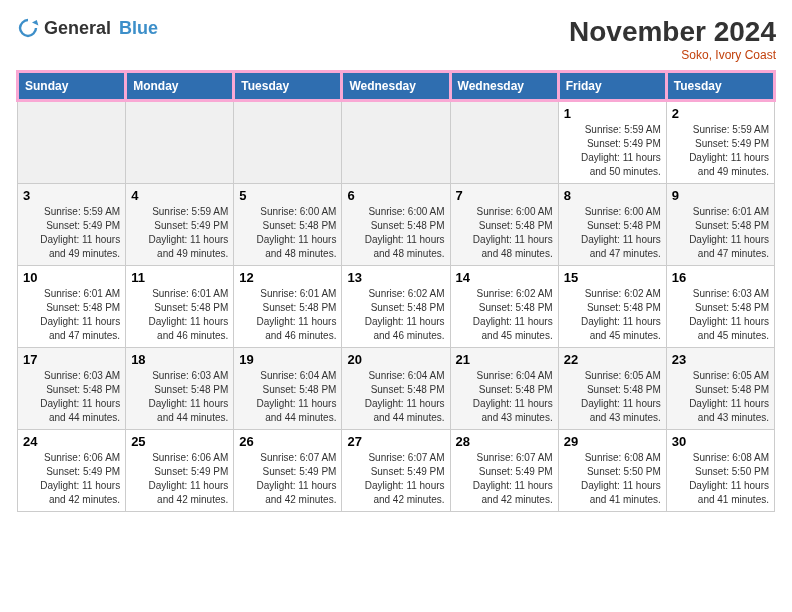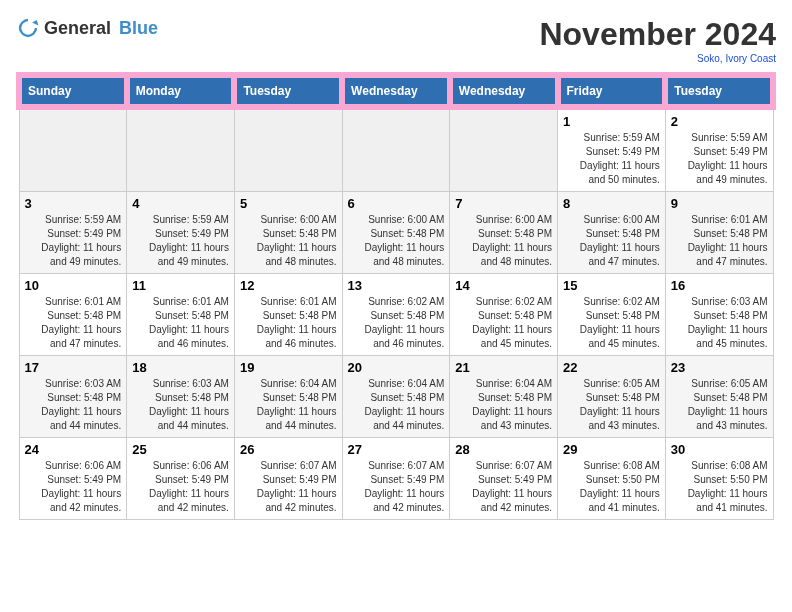--- a/index.html
+++ b/index.html
@@ -33,41 +33,41 @@
       margin-left: 8px;
     }
     .logo-icon {
       width: 24px;
       height: 24px;
     }
     .title-area {
       text-align: right;
     }
     .month-title {
-      font-size: 32px;
+      font-size: 28px;
       font-weight: bold;
       color: #333;
     }
     .location {
-      font-size: 10px;
-      color: #1d4ed8;
+      font-size: 12px;
+      color: #c2410c;
     }
     table {
       width: 100%;
       border-collapse: collapse;
       font-size: 11px;
     }
     thead tr th {
       background-color: #2f6eb0;
       color: #fff;
       text-align: left;
       padding: 6px 6px;
       font-size: 12px;
       font-weight: bold;
-      border: 6px solid #f9a8d4;
+      border: 3px solid #f9a8d4;
     }
     tbody tr td {
       border: 1px solid #ccc;
       vertical-align: top;
       padding: 4px 5px;
       min-height: 70px;
       height: 80px;
       background: #fff;
     }
     tbody tr:nth-child(even) td {

